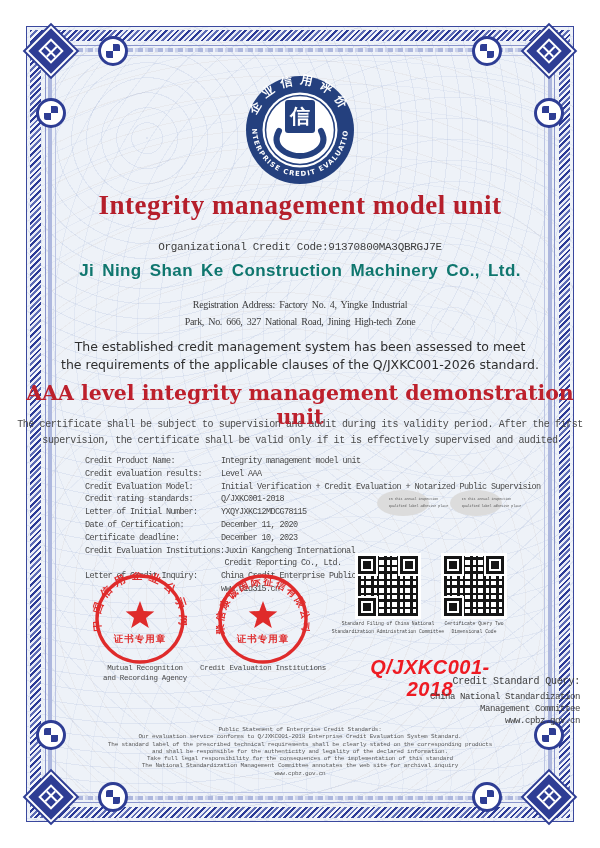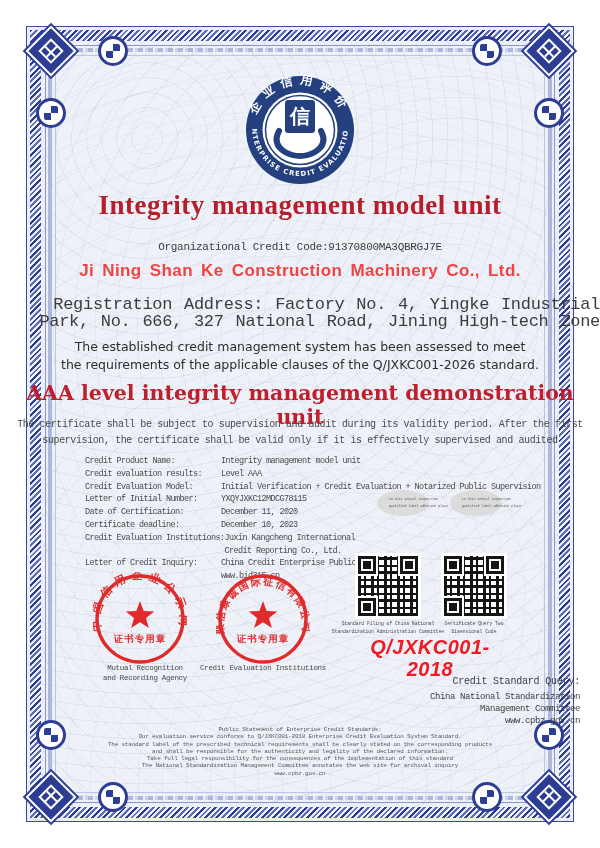--- a/index.html
+++ b/index.html
@@ -36,22 +36,22 @@
   .ring::after{content:'';position:absolute;inset:5px;border-radius:2px;
     background:conic-gradient(#2e3d94 0 25%,transparent 0 50%,#2e3d94 0 75%,transparent 0);}
   .ring.h{left:76px;top:14px;}
   .ring.v{left:14px;top:76px;}
   
   .abs{position:absolute;}
   .center{left:0;width:600px;text-align:center;}
   .badge{left:244px;top:74px;width:112px;height:112px;}
   .title{top:190px;font-family:"Liberation Serif",serif;font-weight:bold;font-size:27px;color:#b51f2b;letter-spacing:.5px;}
   .orgcode{top:241px;font-family:"Liberation Mono",monospace;font-size:11px;color:#3c3c3c;letter-spacing:-0.3px;}
-  .company{top:261px;font-size:17px;font-weight:bold;color:#ef4444;letter-spacing:.4px;word-spacing:3px;}
-  .addr{top:296px;font-family:Liberation Mono, monospace;font-size:17px;line-height:17px;color:#3c3c3c;letter-spacing:-0.3px;word-spacing:2px;text-align:right;}
+  .company{top:261px;font-size:17px;font-weight:bold;color:#0f766e;letter-spacing:.4px;word-spacing:3px;}
+  .addr{top:296px;font-family:Liberation Serif, serif;font-size:10px;line-height:17px;color:#3c3c3c;letter-spacing:-0.3px;word-spacing:2px;}
   .assess{top:338px;font-family:"DejaVu Sans",sans-serif;font-size:12.5px;line-height:17.5px;color:#2e2e2e;}
   .aaa{top:381px;font-family:"DejaVu Serif",serif;font-weight:bold;font-size:20.5px;color:#bd202c;}
   .note{top:417px;font-family:"Liberation Mono",monospace;font-size:10px;line-height:15.5px;color:#4a4a4a;letter-spacing:-0.4px;}
   .fields{left:85px;top:455px;width:470px;font-family:"Liberation Mono",monospace;font-size:8.5px;
           line-height:12.8px;color:#4a4a4a;letter-spacing:-0.6px;}
   .frow{display:flex;}
   .flabel{flex:0 0 136px;white-space:nowrap;}
   .fval{white-space:nowrap;}
   .fval .l2{display:block;}
   
@@ -78,21 +78,21 @@
   .qr1{left:358px;top:556px;}
   .qr2{left:444px;top:556px;}
   .finder{position:absolute;width:8px;height:8px;background:#151515;
           box-shadow:0 0 0 2px #fff,0 0 0 5px #151515,0 0 0 7px #fff;}
   .finder.tl{left:5px;top:5px;} .finder.tr{right:5px;top:5px;} .finder.bl{left:5px;bottom:5px;}
   .qr-caption{font-family:"Liberation Mono",monospace;font-size:6px;line-height:7.5px;color:#4a4a4a;text-align:center;}
   .qr-caption > span{display:block;transform:scale(0.78);transform-origin:top center;white-space:nowrap;}
   .qcap1{left:308px;top:621px;width:160px;}
   .qcap2{left:394px;top:621px;width:160px;}
   
-  .stdcode{left:345px;top:636px;width:170px;text-align:center;color:#ee1b23;
+  .stdcode{left:345px;top:656px;width:170px;text-align:center;color:#ee1b23;
            font-weight:bold;font-style:italic;font-size:20px;line-height:22px;letter-spacing:.5px;}
   
   .query-head{left:280px;top:676px;width:300px;text-align:right;font-family:"Liberation Mono",monospace;
               font-size:10px;color:#3c3c3c;letter-spacing:-0.2px;}
   .query-body{left:280px;top:691px;width:300px;text-align:right;font-family:"Liberation Mono",monospace;
               font-size:9px;line-height:12px;color:#3c3c3c;letter-spacing:-0.4px;}
   
   .statement{left:60px;top:726px;width:480px;text-align:center;font-family:"Liberation Mono",monospace;
              font-size:6px;line-height:7.3px;color:#5a5a5a;letter-spacing:-0.2px;}
   .statement div{white-space:nowrap;}
@@ -178,20 +178,24 @@
       </div>
     <div class="frow">
         <span class="flabel">Credit evaluation results:</span>
         <span class="fval">Level AAA</span>
       </div>
     <div class="frow">
         <span class="flabel">Credit Evaluation Model:</span>
         <span class="fval">Initial Verification + Credit Evaluation + Notarized Public Supervision</span>
       </div>
     <div class="frow">
+        <span class="flabel">Credit rating standards:</span>
+        <span class="fval">Q/JXKC001-2018</span>
+      </div>
+    <div class="frow">
         <span class="flabel">Letter of Initial Number:</span>
         <span class="fval">YXQYJXKC12MDCG78115</span>
       </div>
     <div class="frow">
         <span class="flabel">Date of Certification:</span>
         <span class="fval">December 11, 2020</span>
       </div>
     <div class="frow">
         <span class="flabel">Certificate deadline:</span>
         <span class="fval">December 10, 2023</span>

